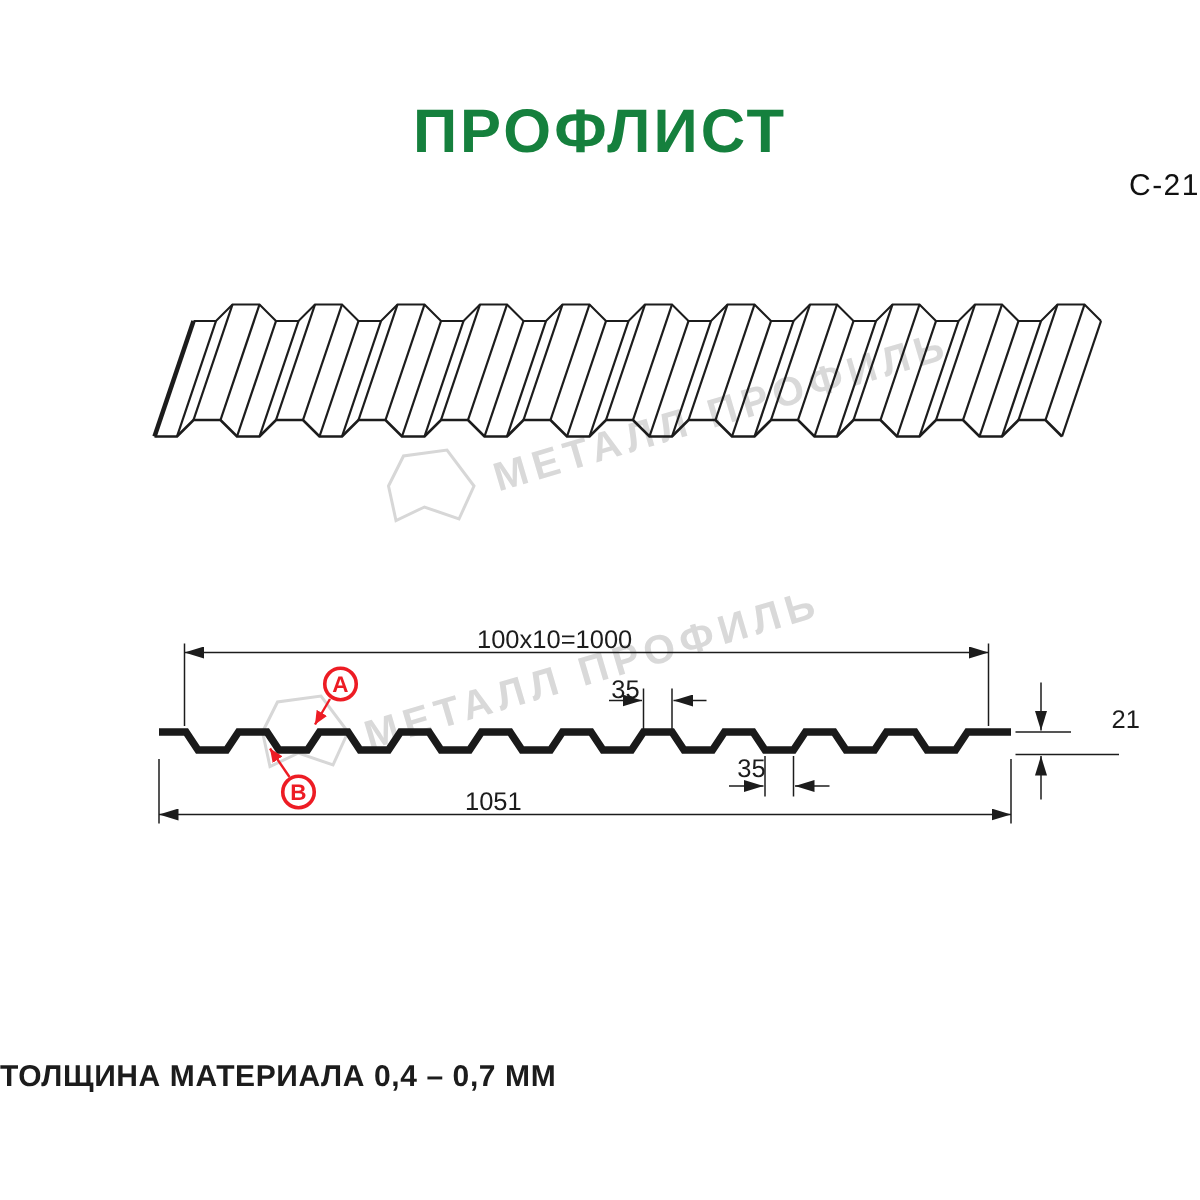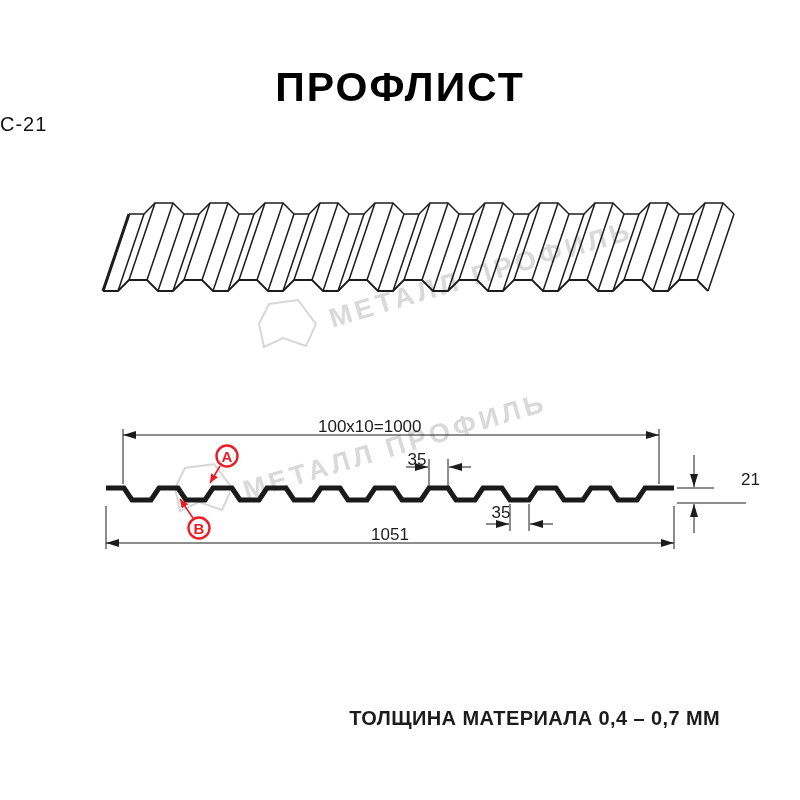--- a/index.html
+++ b/index.html
@@ -1,28 +1,28 @@
 <!DOCTYPE html>
 <html><head>
 <meta charset="utf-8">
 <style>
   html,body{margin:0;padding:0;}
   body{width:800px;height:800px;position:relative;background:#ffffff;overflow:hidden;
        font-family:"Liberation Sans","DejaVu Sans",sans-serif;}
   .abs{position:absolute;}
   
   .title{left:0;top:64px;width:800px;text-align:center;font-size:41px;font-weight:800;
-         letter-spacing:2px;color:#000000;z-index:5;}
-  .subtitle{left:0;top:113px;width:800px;text-align:left;font-size:20px;font-weight:500;
+         letter-spacing:2px;color:#15803d;z-index:5;}
+  .subtitle{left:0;top:113px;width:800px;text-align:right;font-size:20px;font-weight:500;
             letter-spacing:1px;color:#111;z-index:5;}
-  .footer-note{left:0;top:707px;width:720px;text-align:right;font-size:20px;font-weight:600;
+  .footer-note{left:0;top:707px;width:720px;text-align:left;font-size:20px;font-weight:600;
                letter-spacing:0.4px;color:#1c1c1c;z-index:5;}
   .dim{color:#1c1c1c;font-size:17px;z-index:4;white-space:nowrap;}
   .dim-pitch{left:318px;top:417px;width:160px;text-align:left;}
-  .dim-total{left:310px;top:525px;width:160px;text-align:center;}
+  .dim-total{left:310px;top:525px;width:160px;text-align:left;}
   .dim-h21{left:697px;top:470px;padding-left:44px;}
   .dim-rib35{left:400px;top:450px;width:34px;text-align:center;}
   .dim-valley35{left:484px;top:503px;width:34px;text-align:center;}
   
   .callout-letter{width:18px;height:18px;display:flex;align-items:center;justify-content:center;
         color:#ed1c24;font-size:15px;font-weight:700;z-index:6;}
   .ca{left:218px;top:447px;}
   .cb{left:190px;top:519px;}
   
   .wm{z-index:1;}

